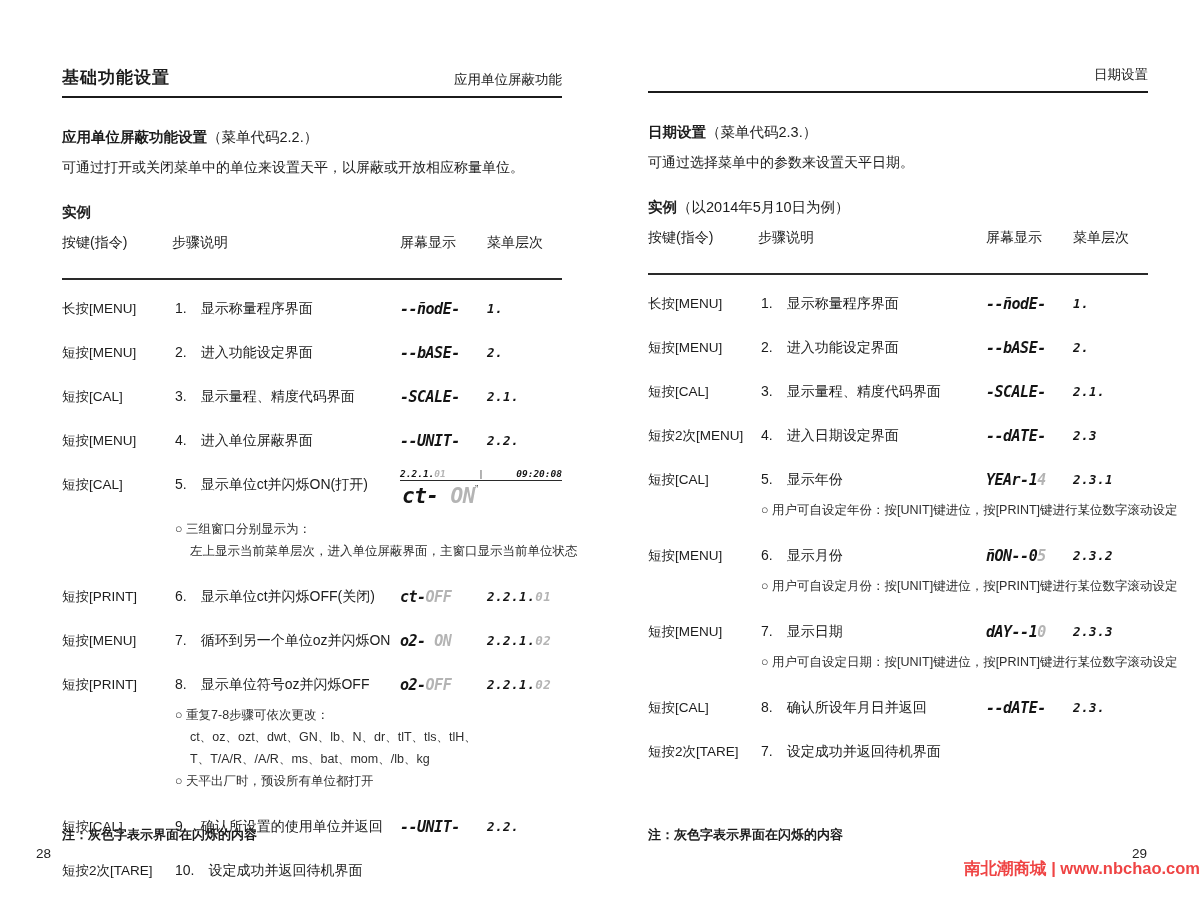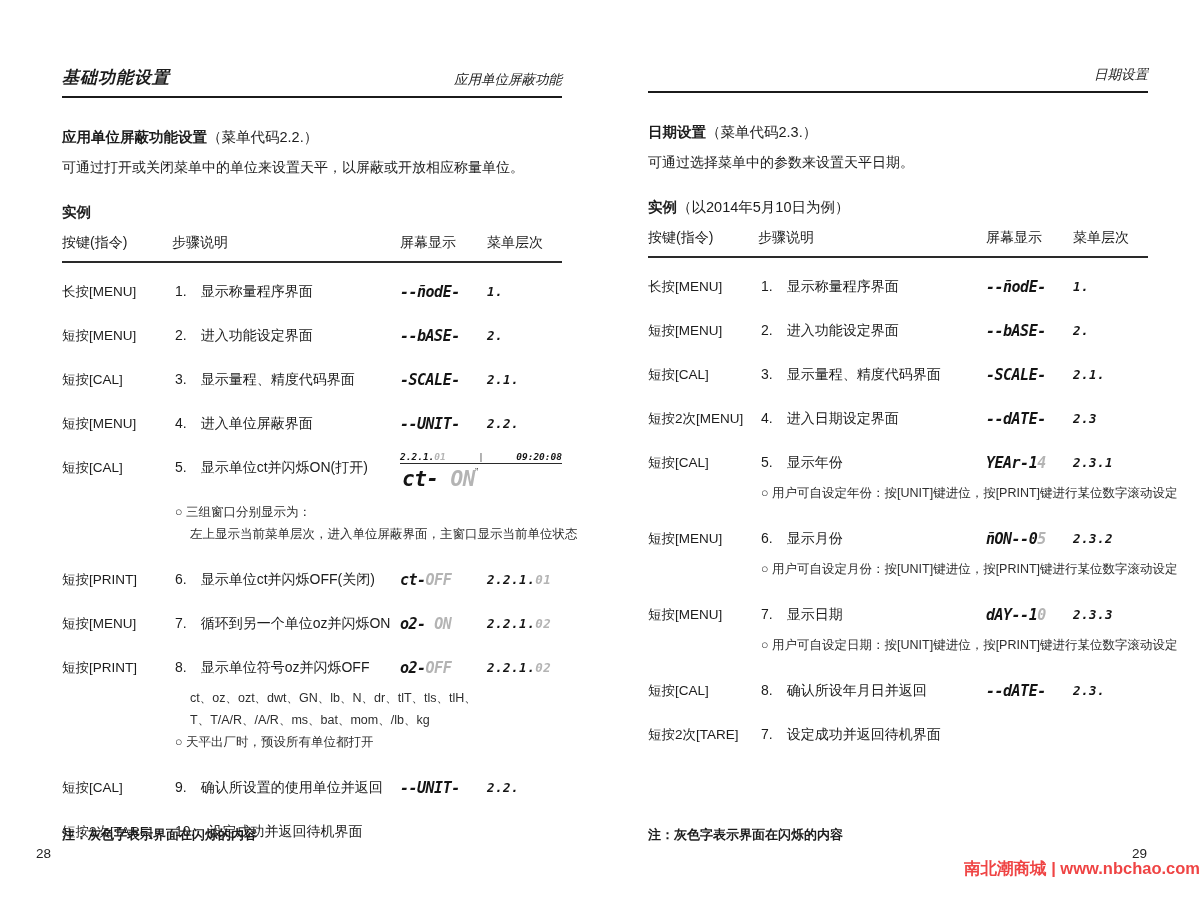--- a/index.html
+++ b/index.html
@@ -12,33 +12,32 @@
     overflow: hidden;
   }
   .page { position: absolute; top: 0; width: 500px; height: 906px; }
   #page-left  { left: 62px; }
   #page-right { left: 648px; }
 
   .page-header {
     display: flex; justify-content: space-between; align-items: flex-end;
     margin-top: 66px; padding-bottom: 7px;
     border-bottom: 2px solid #1b1b1b;
-    font-style: italic;
   }
   .h-left  { font-size: 17px; font-weight: bold; letter-spacing: 1px; }
   .h-right { font-size: 13.5px; }
 
   .section-line { margin-top: 30px; font-size: 14.5px; }
   .bold { font-weight: bold; }
   .intro { margin-top: 12px; font-size: 14px; }
   .example-line { margin-top: 26px; font-size: 14.5px; }
 
   .cols {
     display: grid; grid-template-columns: 110px 228px 87px 75px;
-    margin-top: 12px; padding-bottom: 9px;
+    margin-top: 12px; padding-bottom: 26px;
     border-bottom: 2px solid #2a2a2a;
     font-size: 14px;
   }
   .rows { margin-top: 20px; }
   .row {
     display: grid; grid-template-columns: 110px 228px 87px 75px;
     margin-bottom: 26px; font-size: 14px; align-items: start;
   }
   .cell.key  { font-size: 13.5px; white-space: nowrap; }
   .cell.step { padding-left: 3px; }
@@ -151,20 +150,21 @@
         <div class="cell step">7. 循环到另一个单位oz并闪烁ON</div>
         <div class="cell disp"><span class="seg disp-seg"><span>o2- </span><span class="grey">ON</span></span></div>
         <div class="cell level"><span class="seg level-seg"><span>2.2.1.</span><span class="grey">02</span></span></div>
       </div>
       <div class="row">
         <div class="cell key">短按[PRINT]</div>
         <div class="cell step">8. 显示单位符号oz并闪烁OFF</div>
         <div class="cell disp"><span class="seg disp-seg"><span>o2-</span><span class="grey">OFF</span></span></div>
         <div class="cell level"><span class="seg level-seg"><span>2.2.1.</span><span class="grey">02</span></span></div>
         <div class="notes">
+          <div class="note-line">○ 重复7-8步骤可依次更改：</div>
           <div class="note-line cont">ct、oz、ozt、dwt、GN、lb、N、dr、tlT、tls、tlH、</div>
           <div class="note-line cont">T、T/A/R、/A/R、ms、bat、mom、/lb、kg</div>
           <div class="note-line">○ 天平出厂时，预设所有单位都打开</div>
         </div>
       </div>
       <div class="row">
         <div class="cell key">短按[CAL]</div>
         <div class="cell step">9. 确认所设置的使用单位并返回</div>
         <div class="cell disp"><span class="seg disp-seg"><span>--UNIT-</span></span></div>
         <div class="cell level"><span class="seg level-seg"><span>2.2.</span></span></div>

